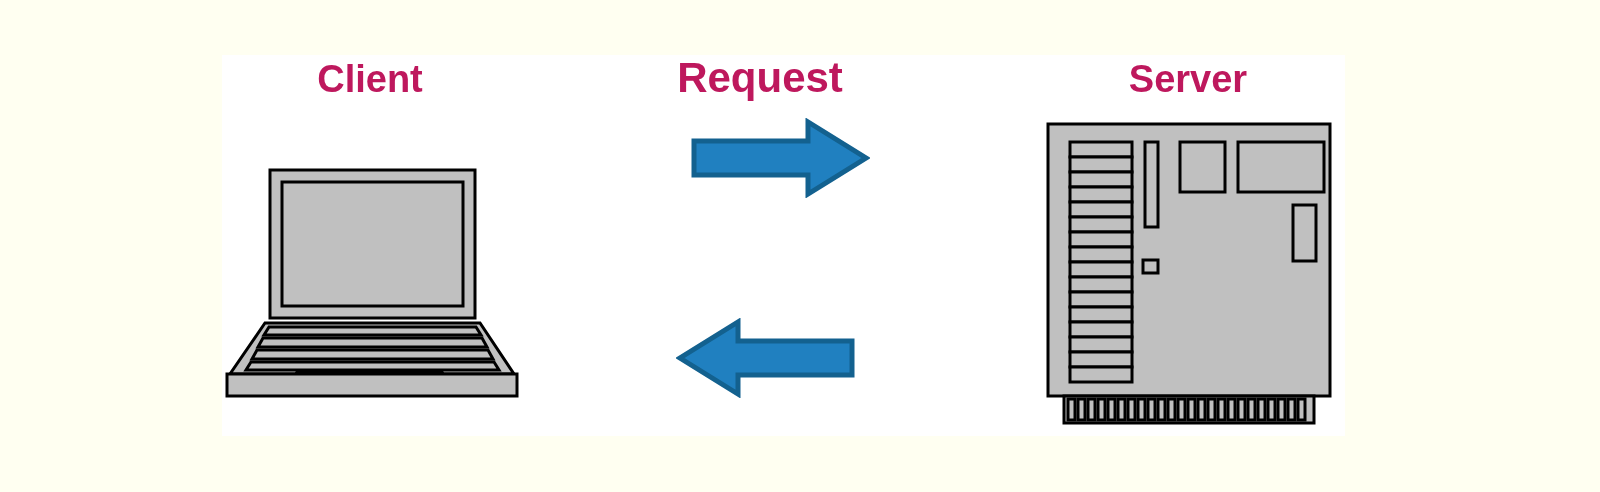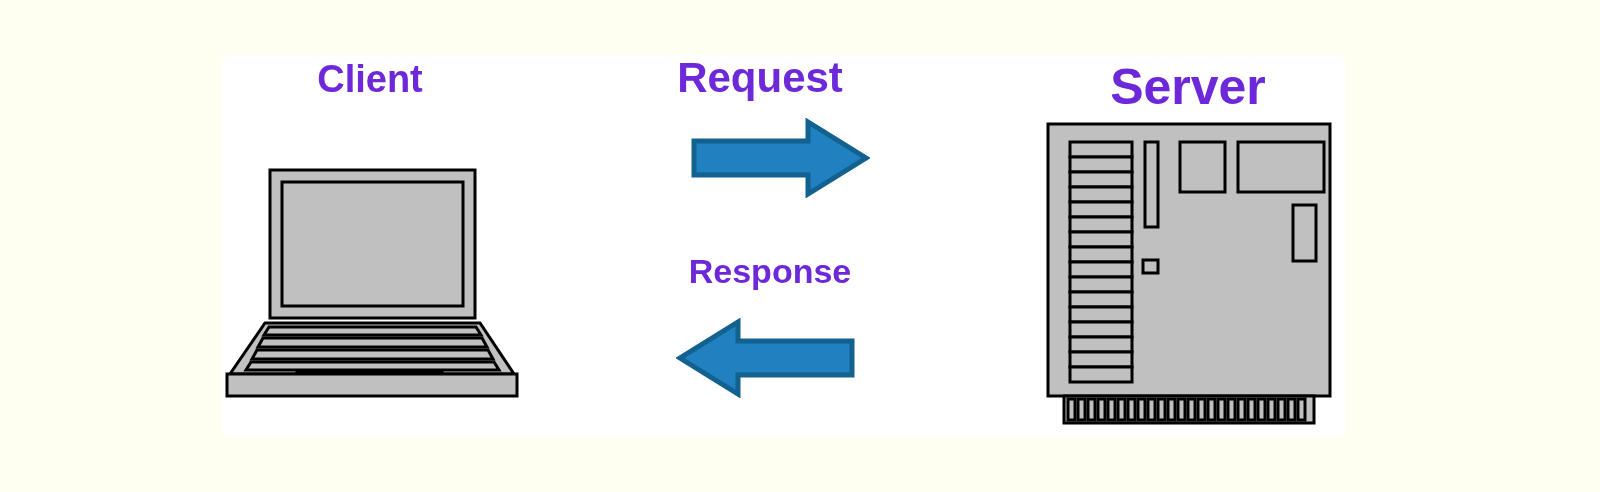--- a/index.html
+++ b/index.html
@@ -22,38 +22,38 @@
   #canvas-panel {
     position: absolute;
     left: 222px;
     top: 55px;
     width: 1123px;
     height: 381px;
     background: #ffffff;
   }
   .label {
     position: absolute;
-    color: #6d28d9;
+    color: #be185d;
     font-weight: bold;
     font-family: "Liberation Sans", sans-serif;
     white-space: nowrap;
     letter-spacing: 0px;
     text-align: center;
   }
   #label-client {
     left: 260px;
     top: 58px;
     width: 220px;
     font-size: 38px;
   }
   #label-server {
     left: 1078px;
     top: 58px;
     width: 220px;
-    font-size: 50px;
+    font-size: 38px;
   }
   #label-request {
     left: 650px;
     top: 54px;
     width: 220px;
     font-size: 42px;
   }
   #label-response {
     left: 650px;
     top: 252px;
@@ -180,17 +180,16 @@
         <rect x="248" y="279" width="7" height="21" fill="#c0c0c0" stroke="#000000" stroke-width="3"></rect>
         <rect x="258" y="279" width="7" height="21" fill="#c0c0c0" stroke="#000000" stroke-width="3"></rect>
       </g>
     </svg>
   </div>
 
   <div class="label" id="label-client">Client</div>
 
   <div class="label" id="label-request">Request</div>
 
-  <div class="label" id="label-response">Response</div>
 
   <div class="label" id="label-server">Server</div>
 
 </div>
 
 </body></html>

